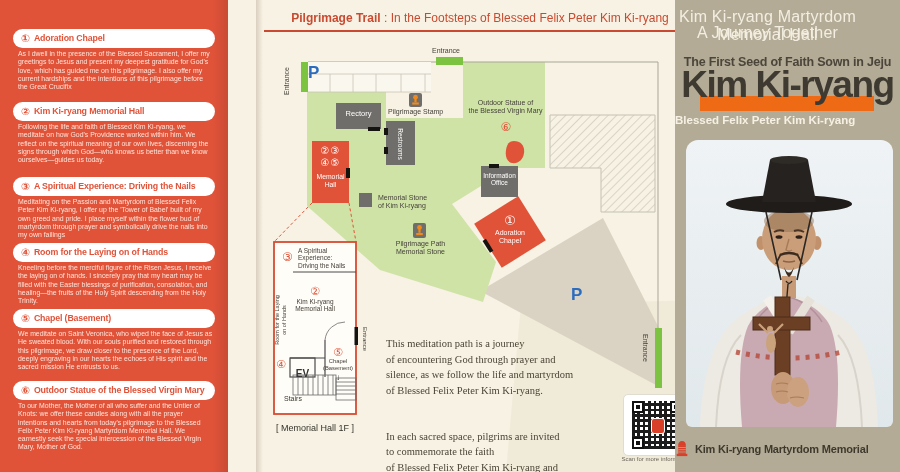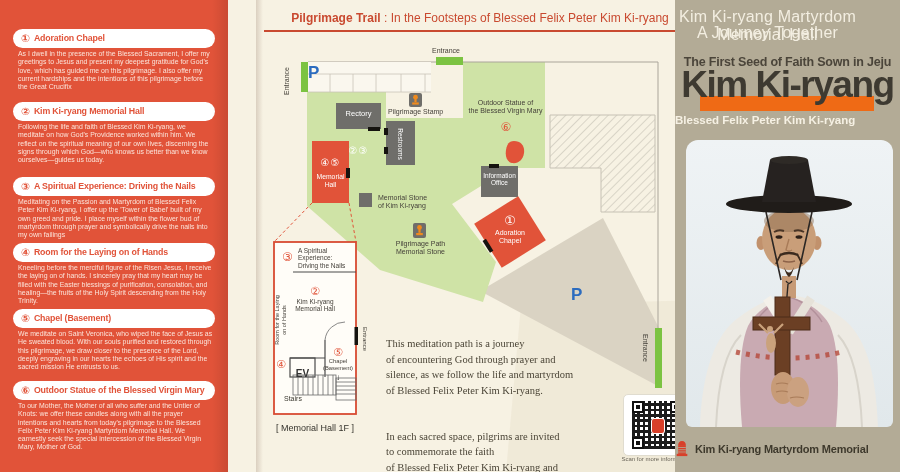--- a/index.html
+++ b/index.html
@@ -215,21 +215,21 @@
       </g>
     </svg>
 
     <div class="maplabel" style="left:176px;top:47px;">Entrance</div>
     <div class="maplabel rotm90" style="left:27px;top:95px;width:34px;">Entrance</div>
     <div class="maplabel rot90" style="left:393px;top:334px;width:44px;">Entrance</div>
     <div class="maplabel" style="left:52px;top:63px;font-size:17px;font-weight:700;color:#2c6cbf;">P</div>
     <div class="maplabel center-txt white" style="left:80px;top:110px;width:45px;font-size:7.5px;">Rectory</div>
     <div class="maplabel rot90 center-txt white" style="left:148px;top:124px;width:40px;font-size:6.5px;">Restrooms</div>
     <div class="maplabel" style="left:132px;top:108px;">Pilgrimage Stamp</div>
-    <div class="maplabel center-txt white" style="left:56px;top:145px;width:37px;font-size:10px;letter-spacing:1px;padding-left:28px;">②③</div>
+    <div class="maplabel center-txt white" style="left:56px;top:145px;width:37px;font-size:10px;letter-spacing:1px;">②③</div>
     <div class="maplabel center-txt white" style="left:56px;top:157px;width:37px;font-size:10px;letter-spacing:1px;">④⑤</div>
     <div class="maplabel center-txt white" style="left:56px;top:173px;width:37px;font-size:6.8px;">Memorial
 Hall</div>
     <div class="maplabel" style="left:122px;top:194px;">Memorial Stone
 of Kim Ki-ryang</div>
     <div class="maplabel center-txt" style="left:127px;top:240px;width:75px;">Pilgrimage Path
 Memorial Stone</div>
     <div class="maplabel center-txt" style="left:192px;top:99px;width:115px;">Outdoor Statue of
 the Blessed Virgin Mary</div>
     <div class="maplabel center-txt cnum bignum" style="left:200px;top:121px;width:100px;">⑥</div>

